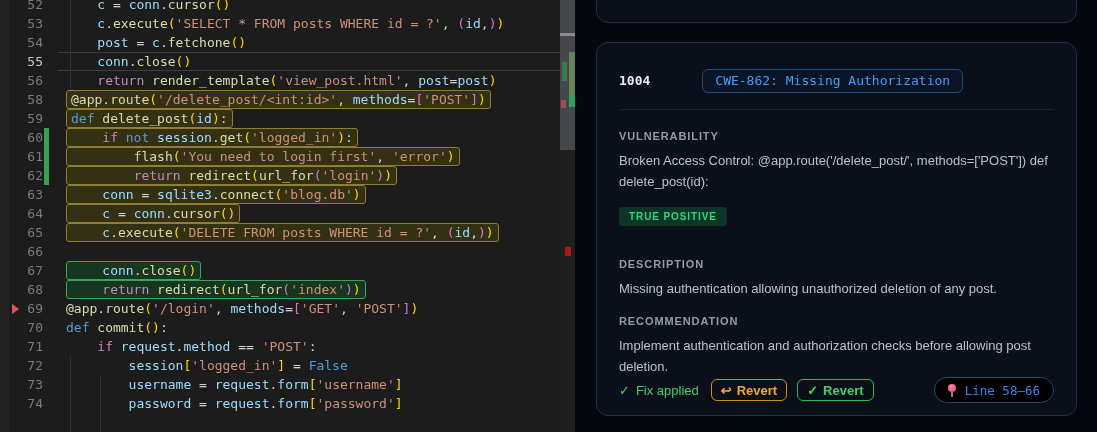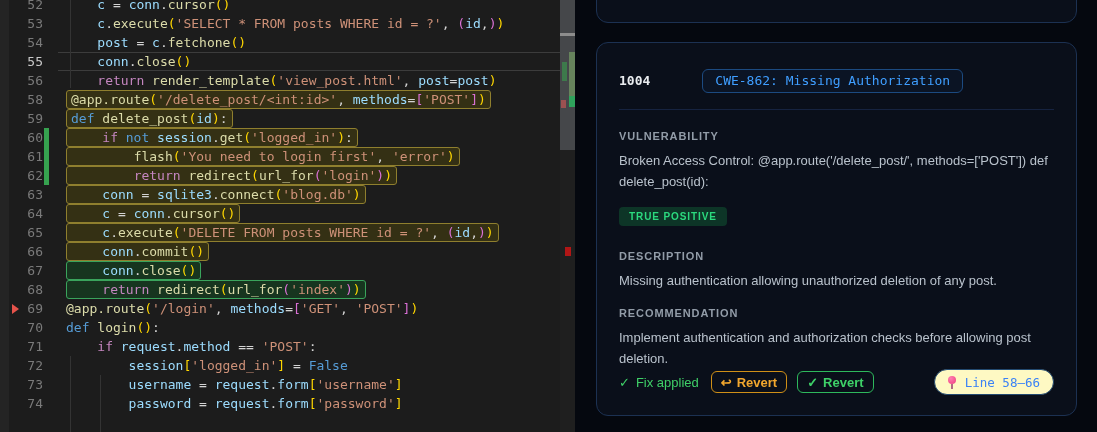--- a/index.html
+++ b/index.html
@@ -43,30 +43,30 @@
   .cwe{height:24px;line-height:22px;box-sizing:border-box;padding:0 12px;border:1px solid #1c4a80;
        border-radius:6px;background:rgba(30,70,130,0.10);color:#3f9eff;
        font-family:"DejaVu Sans Mono",monospace;font-size:13px;cursor:default;}
   .spacer{flex:1;}
   .sev{height:25px;display:flex;align-items:center;gap:7px;padding:0 13px;border-radius:13px;background:#33291a;}
   .sev-dot{width:9px;height:9px;border-radius:50%;background:radial-gradient(circle at 35% 35%,#ffb48a,#f0683f);}
   .sev-txt{font-size:11px;font-weight:bold;letter-spacing:.6px;color:#f79b2e;}
   .divider{height:1px;background:#162340;margin:16px 0 20px;flex:none;}
   .sec-label{font-size:11px;font-weight:bold;letter-spacing:.9px;color:#929ca8;margin-bottom:8px;}
   .sec-text{font-size:13px;line-height:21px;color:#b9c2cc;}
-  .mb14{margin-bottom:14px;} .mb16{margin-bottom:16px;} .mb18{margin-bottom:24px;} .mb10{margin-bottom:10px;}
+  .mb14{margin-bottom:14px;} .mb16{margin-bottom:16px;} .mb18{margin-bottom:32px;} .mb10{margin-bottom:10px;}
   .status-badge{display:inline-block;background:#0d3527;color:#2bd97e;font-size:10px;font-weight:bold;
                 letter-spacing:.9px;padding:4px 10px;border-radius:4px;}
   .footer{margin-top:auto;display:flex;align-items:center;flex:none;}
   .fix{color:#3fd068;font-size:13px;margin-right:12px;display:flex;align-items:center;gap:6px;}
   .btn{display:inline-flex;align-items:center;gap:5px;height:22px;padding:0 9px;border-radius:6px;
        background:transparent;font-size:13px;font-weight:bold;cursor:pointer;box-sizing:border-box;}
   .btn.revert{border:1.5px solid #cf8f17;color:#f2a72e;margin-right:10px;}
   .btn.accept{border:1.5px solid #2eb85c;color:#3ed168;}
-  .pill{height:26px;border:1px solid #23496f;background:#fef9c3;border-radius:13px;
+  .pill{height:26px;border:1px solid #23496f;background:#000000;border-radius:13px;
         padding:0 13px;display:flex;gap:9px;align-items:center;cursor:pointer;box-sizing:border-box;}
   .pill-text{font-family:"DejaVu Sans Mono",monospace;font-size:12.5px;color:#3b82f6;}
   .pin{position:relative;width:8px;height:13px;flex:none;}
   .pin-head{position:absolute;left:0;top:0;width:8px;height:8px;border-radius:50%;
             background:radial-gradient(circle at 35% 30%,#ff7fb0,#ef3d80);}
   .pin-stem{position:absolute;left:3px;top:8px;width:2px;height:5px;background:#b06a84;}
 </style>
 </head>
 <body>
 
@@ -79,25 +79,25 @@
       <div class="line current"><span class="lnum">55</span><span class="gmark"></span><span class="lcode"><span style="color: rgb(156, 220, 254);">    conn</span><span style="color: rgb(212, 212, 212);">.</span><span style="color: rgb(220, 220, 170);">close</span><span style="color: rgb(255, 215, 0);">()</span></span><div class="cur-overlay"></div></div>
       <div class="line"><span class="lnum">56</span><span class="gmark"></span><span class="lcode"><span style="color: rgb(212, 212, 212);">    </span><span style="color: rgb(197, 134, 192);">return</span><span style="color: rgb(212, 212, 212);"> </span><span style="color: rgb(220, 220, 170);">render_template</span><span style="color: rgb(255, 215, 0);">(</span><span style="color: rgb(206, 145, 120);">'view_post.html'</span><span style="color: rgb(212, 212, 212);">, </span><span style="color: rgb(156, 220, 254);">post</span><span style="color: rgb(212, 212, 212);">=</span><span style="color: rgb(156, 220, 254);">post</span><span style="color: rgb(255, 215, 0);">)</span></span></div>
       <div class="line"><span class="lnum">58</span><span class="gmark"></span><span class="lcode"><span class="hl-box olive"><span style="color: rgb(220, 220, 170);">@app.route</span><span style="color: rgb(255, 215, 0);">(</span><span style="color: rgb(206, 145, 120);">'/delete_post/&lt;int:id&gt;'</span><span style="color: rgb(212, 212, 212);">, </span><span style="color: rgb(156, 220, 254);">methods</span><span style="color: rgb(212, 212, 212);">=</span><span style="color: rgb(218, 112, 214);">[</span><span style="color: rgb(206, 145, 120);">'POST'</span><span style="color: rgb(218, 112, 214);">]</span><span style="color: rgb(255, 215, 0);">)</span></span></span></div>
       <div class="line"><span class="lnum">59</span><span class="gmark"></span><span class="lcode"><span class="hl-box olive"><span style="color: rgb(86, 156, 214);">def</span><span style="color: rgb(212, 212, 212);"> </span><span style="color: rgb(220, 220, 170);">delete_post</span><span style="color: rgb(255, 215, 0);">(</span><span style="color: rgb(156, 220, 254);">id</span><span style="color: rgb(255, 215, 0);">)</span><span style="color: rgb(212, 212, 212);">:</span></span></span></div>
       <div class="line"><span class="lnum">60</span><span class="gmark added"></span><span class="lcode"><span class="hl-box olive"><span style="color: rgb(212, 212, 212);">    </span><span style="color: rgb(197, 134, 192);">if</span><span style="color: rgb(212, 212, 212);"> </span><span style="color: rgb(86, 156, 214);">not</span><span style="color: rgb(212, 212, 212);"> </span><span style="color: rgb(156, 220, 254);">session</span><span style="color: rgb(212, 212, 212);">.</span><span style="color: rgb(220, 220, 170);">get</span><span style="color: rgb(255, 215, 0);">(</span><span style="color: rgb(206, 145, 120);">'logged_in'</span><span style="color: rgb(255, 215, 0);">)</span><span style="color: rgb(212, 212, 212);">:</span></span></span></div>
       <div class="line"><span class="lnum">61</span><span class="gmark added"></span><span class="lcode"><span class="hl-box olive"><span style="color: rgb(212, 212, 212);">        </span><span style="color: rgb(220, 220, 170);">flash</span><span style="color: rgb(255, 215, 0);">(</span><span style="color: rgb(206, 145, 120);">'You need to login first'</span><span style="color: rgb(212, 212, 212);">, </span><span style="color: rgb(206, 145, 120);">'error'</span><span style="color: rgb(255, 215, 0);">)</span></span></span></div>
       <div class="line"><span class="lnum">62</span><span class="gmark added"></span><span class="lcode"><span class="hl-box olive"><span style="color: rgb(212, 212, 212);">        </span><span style="color: rgb(197, 134, 192);">return</span><span style="color: rgb(212, 212, 212);"> </span><span style="color: rgb(220, 220, 170);">redirect</span><span style="color: rgb(255, 215, 0);">(</span><span style="color: rgb(220, 220, 170);">url_for</span><span style="color: rgb(218, 112, 214);">(</span><span style="color: rgb(206, 145, 120);">'login'</span><span style="color: rgb(218, 112, 214);">)</span><span style="color: rgb(255, 215, 0);">)</span></span></span></div>
       <div class="line"><span class="lnum">63</span><span class="gmark"></span><span class="lcode"><span class="hl-box olive"><span style="color: rgb(156, 220, 254);">    conn</span><span style="color: rgb(212, 212, 212);"> = </span><span style="color: rgb(156, 220, 254);">sqlite3</span><span style="color: rgb(212, 212, 212);">.</span><span style="color: rgb(220, 220, 170);">connect</span><span style="color: rgb(255, 215, 0);">(</span><span style="color: rgb(206, 145, 120);">'blog.db'</span><span style="color: rgb(255, 215, 0);">)</span></span></span></div>
       <div class="line"><span class="lnum">64</span><span class="gmark"></span><span class="lcode"><span class="hl-box olive"><span style="color: rgb(156, 220, 254);">    c</span><span style="color: rgb(212, 212, 212);"> = </span><span style="color: rgb(156, 220, 254);">conn</span><span style="color: rgb(212, 212, 212);">.</span><span style="color: rgb(220, 220, 170);">cursor</span><span style="color: rgb(255, 215, 0);">()</span></span></span></div>
       <div class="line"><span class="lnum">65</span><span class="gmark"></span><span class="lcode"><span class="hl-box olive"><span style="color: rgb(156, 220, 254);">    c</span><span style="color: rgb(212, 212, 212);">.</span><span style="color: rgb(220, 220, 170);">execute</span><span style="color: rgb(255, 215, 0);">(</span><span style="color: rgb(206, 145, 120);">'DELETE FROM posts WHERE id = ?'</span><span style="color: rgb(212, 212, 212);">, </span><span style="color: rgb(218, 112, 214);">(</span><span style="color: rgb(156, 220, 254);">id</span><span style="color: rgb(212, 212, 212);">,</span><span style="color: rgb(218, 112, 214);">)</span><span style="color: rgb(255, 215, 0);">)</span></span></span></div>
-      <div class="line"><span class="lnum">66</span><span class="gmark"></span><span class="lcode"><span class="hl-box olive"><span style="color: rgb(156, 220, 254);">    conn</span><span style="color: rgb(212, 212, 212);">.</span><span style="color: rgb(220, 220, 170);">commit</span><span style="color: rgb(255, 215, 0);">()</span></span></span></div>
+      <div class="line"><span class="lnum">66</span><span class="gmark"></span></div>
       <div class="line"><span class="lnum">67</span><span class="gmark"></span><span class="lcode"><span class="hl-box green"><span style="color: rgb(156, 220, 254);">    conn</span><span style="color: rgb(212, 212, 212);">.</span><span style="color: rgb(220, 220, 170);">close</span><span style="color: rgb(255, 215, 0);">()</span></span></span></div>
       <div class="line"><span class="lnum">68</span><span class="gmark"></span><span class="lcode"><span class="hl-box green"><span style="color: rgb(212, 212, 212);">    </span><span style="color: rgb(197, 134, 192);">return</span><span style="color: rgb(212, 212, 212);"> </span><span style="color: rgb(220, 220, 170);">redirect</span><span style="color: rgb(255, 215, 0);">(</span><span style="color: rgb(220, 220, 170);">url_for</span><span style="color: rgb(218, 112, 214);">(</span><span style="color: rgb(206, 145, 120);">'index'</span><span style="color: rgb(218, 112, 214);">)</span><span style="color: rgb(255, 215, 0);">)</span></span></span></div>
       <div class="line"><span class="lnum">69</span><span class="gmark"></span><span class="lcode"><span style="color: rgb(220, 220, 170);">@app.route</span><span style="color: rgb(255, 215, 0);">(</span><span style="color: rgb(206, 145, 120);">'/login'</span><span style="color: rgb(212, 212, 212);">, </span><span style="color: rgb(156, 220, 254);">methods</span><span style="color: rgb(212, 212, 212);">=</span><span style="color: rgb(218, 112, 214);">[</span><span style="color: rgb(206, 145, 120);">'GET'</span><span style="color: rgb(212, 212, 212);">, </span><span style="color: rgb(206, 145, 120);">'POST'</span><span style="color: rgb(218, 112, 214);">]</span><span style="color: rgb(255, 215, 0);">)</span></span></div>
-      <div class="line"><span class="lnum">70</span><span class="gmark"></span><span class="lcode"><span style="color: rgb(86, 156, 214);">def</span><span style="color: rgb(212, 212, 212);"> </span><span style="color: rgb(220, 220, 170);">login</span><span style="color: rgb(255, 215, 0);">()</span><span style="color: rgb(212, 212, 212);">:</span></span></div>
+      <div class="line"><span class="lnum">70</span><span class="gmark"></span><span class="lcode"><span style="color: rgb(86, 156, 214);">def</span><span style="color: rgb(212, 212, 212);"> </span><span style="color: rgb(220, 220, 170);">commit</span><span style="color: rgb(255, 215, 0);">()</span><span style="color: rgb(212, 212, 212);">:</span></span></div>
       <div class="line"><span class="lnum">71</span><span class="gmark"></span><span class="lcode"><span style="color: rgb(212, 212, 212);">    </span><span style="color: rgb(197, 134, 192);">if</span><span style="color: rgb(212, 212, 212);"> </span><span style="color: rgb(156, 220, 254);">request</span><span style="color: rgb(212, 212, 212);">.</span><span style="color: rgb(156, 220, 254);">method</span><span style="color: rgb(212, 212, 212);"> == </span><span style="color: rgb(206, 145, 120);">'POST'</span><span style="color: rgb(212, 212, 212);">:</span></span></div>
       <div class="line"><span class="lnum">72</span><span class="gmark"></span><span class="lcode"><span style="color: rgb(156, 220, 254);">        session</span><span style="color: rgb(255, 215, 0);">[</span><span style="color: rgb(206, 145, 120);">'logged_in'</span><span style="color: rgb(255, 215, 0);">]</span><span style="color: rgb(212, 212, 212);"> = </span><span style="color: rgb(86, 156, 214);">False</span></span></div>
       <div class="line"><span class="lnum">73</span><span class="gmark"></span><span class="lcode"><span style="color: rgb(156, 220, 254);">        username</span><span style="color: rgb(212, 212, 212);"> = </span><span style="color: rgb(156, 220, 254);">request</span><span style="color: rgb(212, 212, 212);">.</span><span style="color: rgb(156, 220, 254);">form</span><span style="color: rgb(255, 215, 0);">[</span><span style="color: rgb(206, 145, 120);">'username'</span><span style="color: rgb(255, 215, 0);">]</span></span></div>
       <div class="line"><span class="lnum">74</span><span class="gmark"></span><span class="lcode"><span style="color: rgb(156, 220, 254);">        password</span><span style="color: rgb(212, 212, 212);"> = </span><span style="color: rgb(156, 220, 254);">request</span><span style="color: rgb(212, 212, 212);">.</span><span style="color: rgb(156, 220, 254);">form</span><span style="color: rgb(255, 215, 0);">[</span><span style="color: rgb(206, 145, 120);">'password'</span><span style="color: rgb(255, 215, 0);">]</span></span></div>
     </div>
   <div class="indent-guide" style="left:70px;top:0;height:88px;"></div>
   <div class="indent-guide" style="left:70px;top:356px;height:76px;"></div>
   <div class="indent-guide" style="left:100px;top:375px;height:57px;"></div>
   <div class="del-arrow"></div>
   <div class="sbar">

